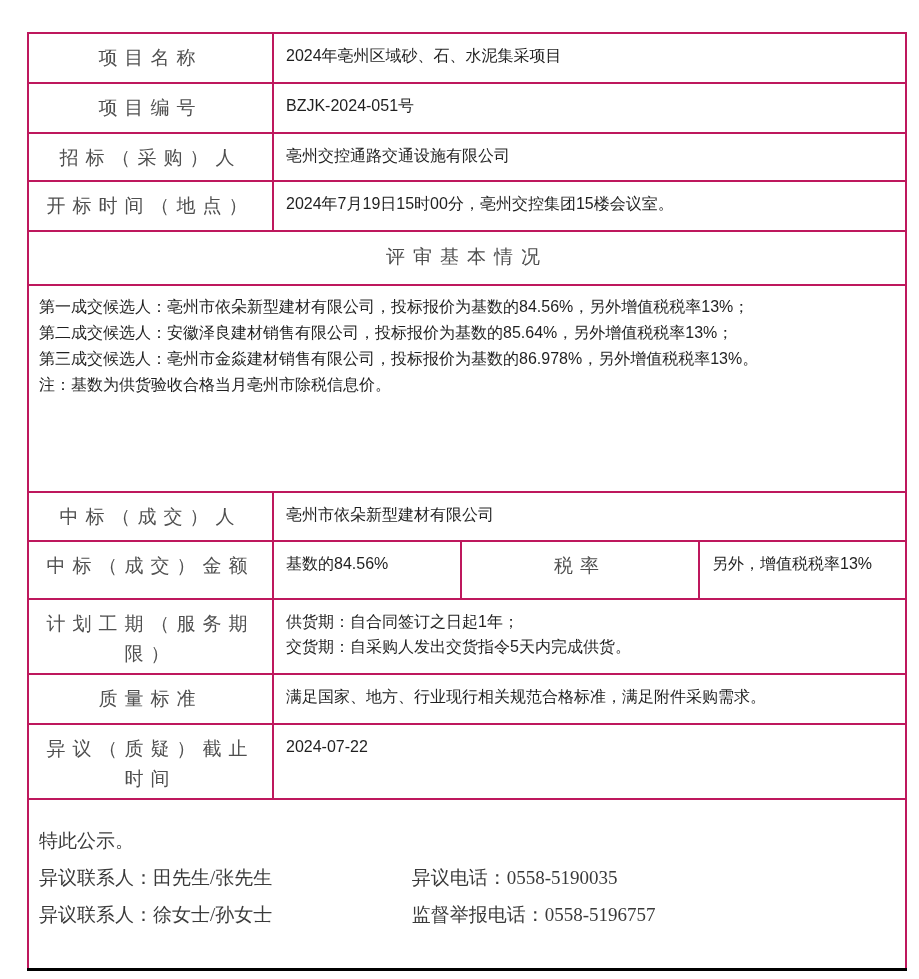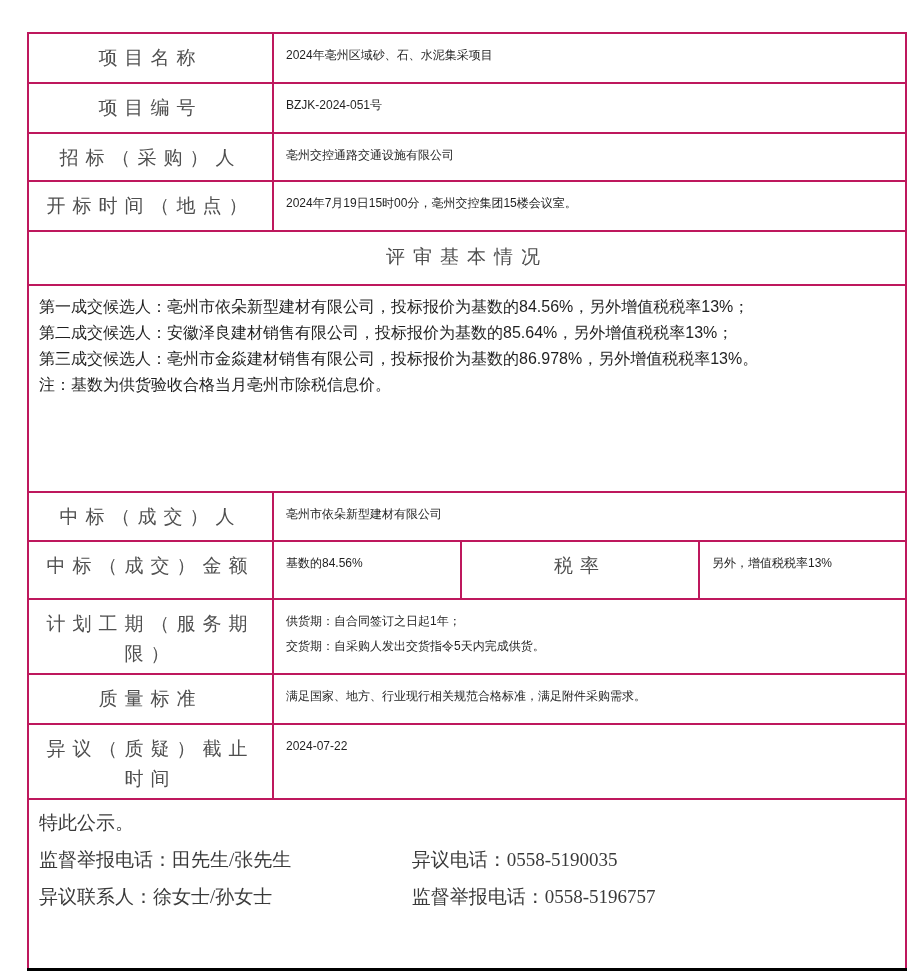--- a/index.html
+++ b/index.html
@@ -34,21 +34,21 @@
     font-size: 19px;
     line-height: 30px;
     letter-spacing: 7px;
     text-align: center;
     padding: 9px 14px 4px 14px;
   }
   
   .value-cell {
     font-family: "Liberation Sans", sans-serif;
     color: #1f1f1f;
-    font-size: 12px;
+    font-size: 16px;
     line-height: 25px;
     text-align: left;
     padding: 9px 12px 4px 12px;
   }
   .review-header-cell {
     font-family: "Liberation Serif", serif;
     color: #4f4f4f;
     font-size: 19px;
     letter-spacing: 8px;
     text-align: center;
@@ -61,21 +61,21 @@
     line-height: 26px;
     padding: 8px 10px 4px 10px;
   }
   .review-body-cell .review-line { white-space: nowrap; }
 
   .footer-cell {
     font-family: "Liberation Serif", serif;
     color: #3a3a3a;
     font-size: 19px;
     line-height: 37px;
-    padding: 4px 10px;
+    padding: 22px 10px;
   }
   .footer-line { white-space: nowrap; }
   .footer-left { display: inline-block; width: 368px; }
 
   
   .r1  td { height: 50px; }
   .r2  td { height: 50px; }
   .r3  td { height: 48px; }
   .r4  td { height: 50px; }
   .r5  td { height: 54px; }
@@ -162,21 +162,21 @@
 
     <tr class="r12">
       <td class="label-cell">异议（质疑）截止时间</td>
       <td class="value-cell" colspan="3">2024-07-22</td>
     </tr>
 
     <tr class="r13 last-row">
       <td class="footer-cell" colspan="4">
         <div class="footer-line">特此公示。</div>
         <div class="footer-line">
-          <span class="footer-left">监督举报电话：田先生/张先生</span>
+          <span class="footer-left">异议联系人：田先生/张先生</span>
           <span>异议电话：0558-5190035</span>
         </div>
         <div class="footer-line">
           <span class="footer-left">异议联系人：徐女士/孙女士</span>
           <span>监督举报电话：0558-5196757</span>
         </div>
       </td>
     </tr>
   </tbody>
     </table>

